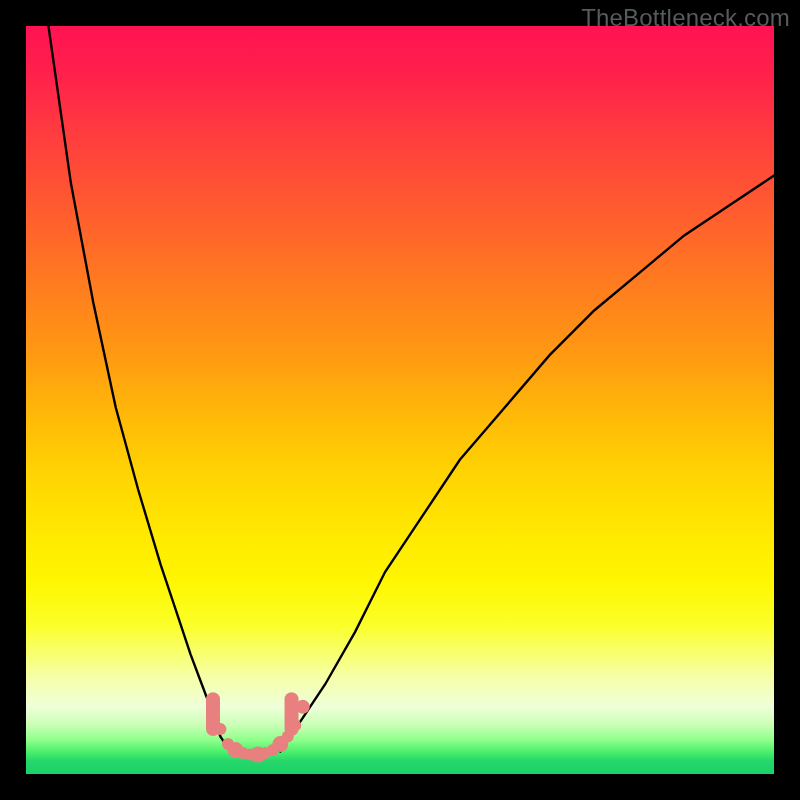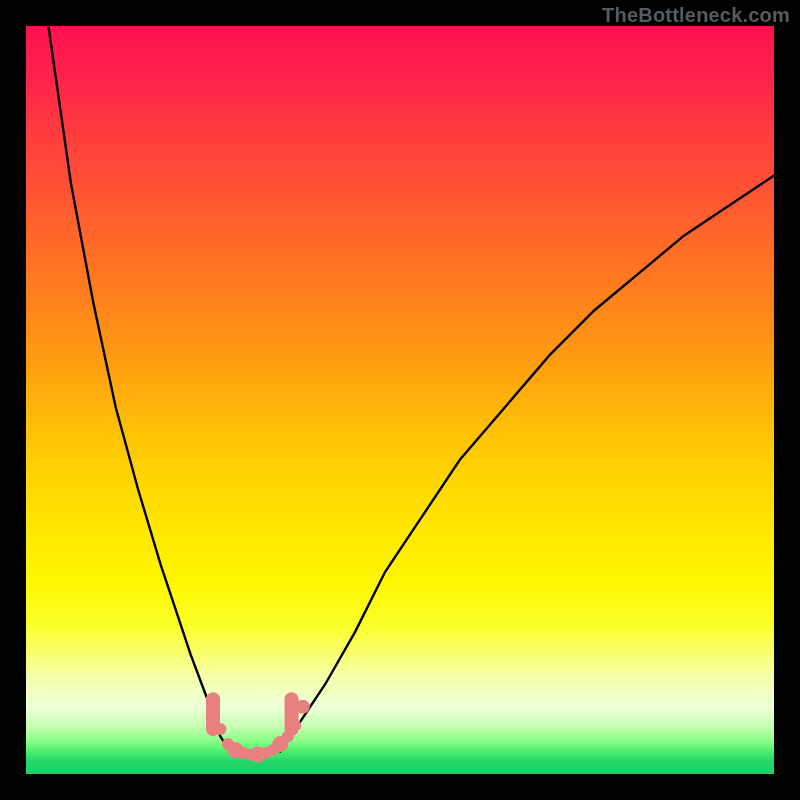--- a/index.html
+++ b/index.html
@@ -44,22 +44,22 @@
       #4cf06c 97%,
       #26d86a 98.2%,
       #1bcf68 100%
     );
   }
   .watermark {
     position: absolute;
     top: 4px;
     right: 10px;
     color: #555b5e;
-    font-size: 20px;
-    font-weight: 700;
+    font-size: 24px;
+    font-weight: 400;
     letter-spacing: 0.2px;
     user-select: none;
   }
   svg.curves {
     position: absolute;
     left: 0;
     top: 0;
     width: 748px;
     height: 748px;
   }

